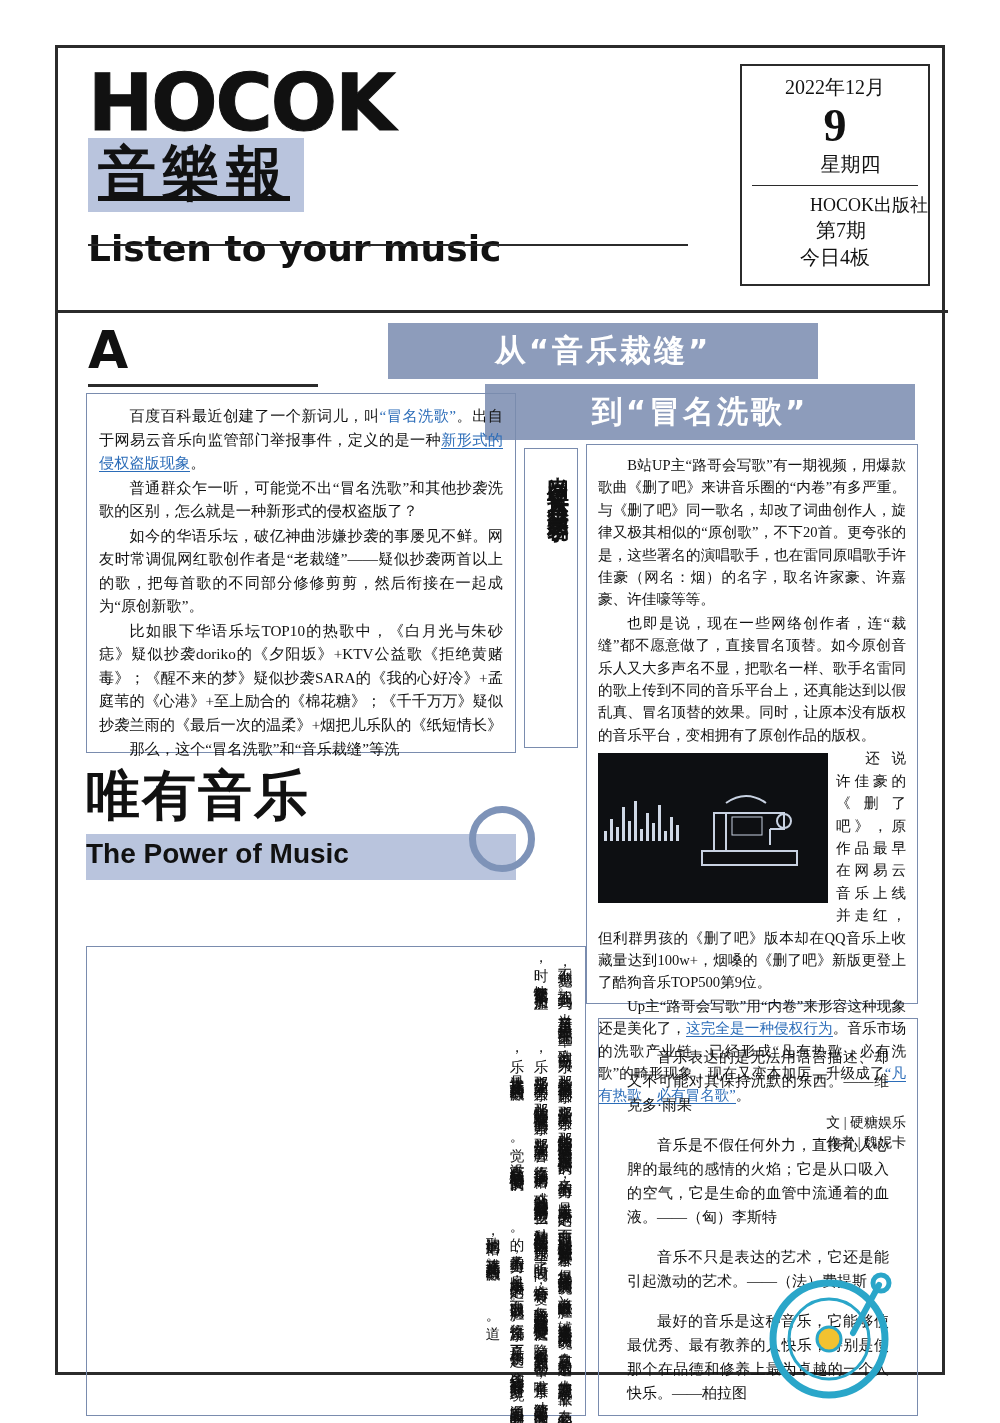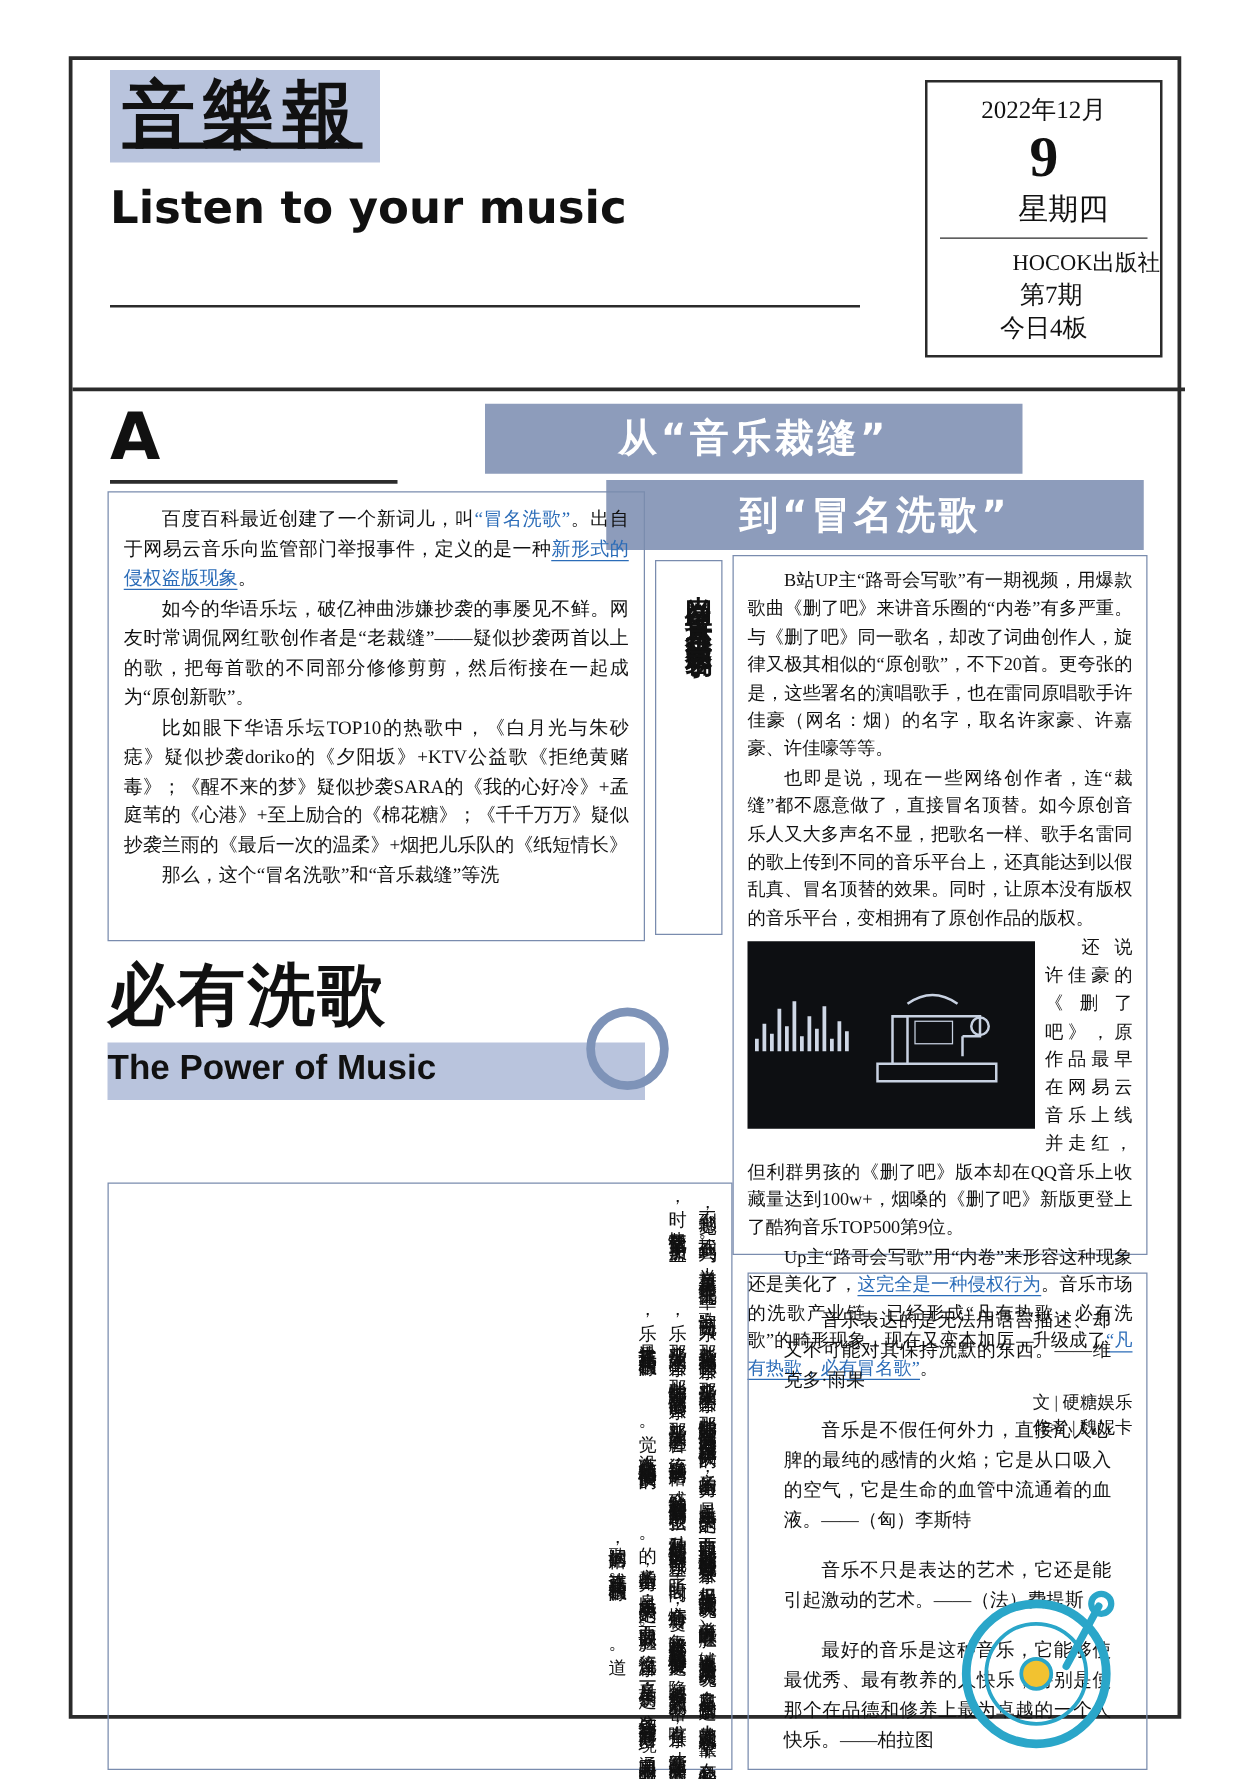--- a/index.html
+++ b/index.html
@@ -56,21 +56,21 @@
   }
   .dateblock{
     position:absolute; right:18px; top:16px; width:190px; height:222px;
     border:2px solid #2b2b2b;
     box-sizing:border-box;
     text-align:center;
     font-family:"Liberation Serif", serif;
   }
   .dateblock .ymd{font-size:20px;margin-top:8px;}
   .dateblock .big{font-size:46px;font-weight:bold;line-height:50px;}
-  .dateblock .week{font-size:24px;padding-left:31px;}
+  .dateblock .week{font-size:20px;padding-left:31px;}
   .dateblock hr{border:none;border-top:1.5px solid #2b2b2b;margin:7px 10px;}
   .dateblock .pub{font-size:18px;text-align:right;}
   .dateblock .issue{font-size:20px;padding-left:12px;}
   .dateblock .boards{font-size:20px;}
 
   
   .secA{
     position:absolute; left:30px; top:278px; width:300px; height:60px;
   }
   .secA .letter{
@@ -204,20 +204,21 @@
   }
   
 </style>
 </head>
 <body>
 
 <div class="page">
 
   <div class="masthead">
     <div class="logo-block">
+      <div class="logo-hocok">HOCOK</div>
       <div class="logo-cn-wrap">
         <div class="logo-cn">音樂報</div>
       </div>
       <div class="logo-sub">Listen to your music</div>
     </div>
     <div class="logo-rule"></div>
 
     <div class="dateblock">
       <div class="ymd">2022年12月</div>
       <div class="big">9</div>
@@ -236,20 +237,21 @@
 
   <div class="headline">
     <span class="hl-line hl1">从“音乐裁缝”</span>
     <span class="hl-line hl2">到“冒名洗歌”</span>
   </div>
 
   <div class="artL">
     <p>
       <span>百度百科最近创建了一个新词儿，叫</span><span class="hi">“冒名洗歌”</span><span>。出自于网易云音乐向监管部门举报事件，定义的是一种</span><span class="hiu">新形式的侵权盗版现象</span><span>。</span>
     </p>
+    <p>普通群众乍一听，可能觉不出“冒名洗歌”和其他抄袭洗歌的区别，怎么就是一种新形式的侵权盗版了？</p>
     <p>如今的华语乐坛，破亿神曲涉嫌抄袭的事屡见不鲜。网友时常调侃网红歌创作者是“老裁缝”——疑似抄袭两首以上的歌，把每首歌的不同部分修修剪剪，然后衔接在一起成为“原创新歌”。</p>
     <p>比如眼下华语乐坛TOP10的热歌中，《白月光与朱砂痣》疑似抄袭doriko的《夕阳坂》+KTV公益歌《拒绝黄赌毒》；《醒不来的梦》疑似抄袭SARA的《我的心好冷》+孟庭苇的《心港》+至上励合的《棉花糖》；《千千万万》疑似抄袭兰雨的《最后一次的温柔》+烟把儿乐队的《纸短情长》</p>
     <p>那么，这个“冒名洗歌”和“音乐裁缝”等洗</p>
   </div>
 
   <div class="vtitle">当网红音乐人是越来越容易了</div>
 
   <div class="artR">
     <p>B站UP主“路哥会写歌”有一期视频，用爆款歌曲《删了吧》来讲音乐圈的“内卷”有多严重。与《删了吧》同一歌名，却改了词曲创作人，旋律又极其相似的“原创歌”，不下20首。更夸张的是，这些署名的演唱歌手，也在雷同原唱歌手许佳豪（网名：烟）的名字，取名许家豪、许嘉豪、许佳嚎等等。</p>
     <p>也即是说，现在一些网络创作者，连“裁缝”都不愿意做了，直接冒名顶替。如今原创音乐人又大多声名不显，把歌名一样、歌手名雷同的歌上传到不同的音乐平台上，还真能达到以假乱真、冒名顶替的效果。同时，让原本没有版权的音乐平台，变相拥有了原创作品的版权。</p>
@@ -285,21 +287,21 @@
     <p>
       <span>Up主“路哥会写歌”用“内卷”来形容这种现象还是美化了，</span><span class="hiu">这完全是一种侵权行为</span><span>。音乐市场的洗歌产业链，已经形成“凡有热歌，必有洗歌”的畸形现象，现在又变本加厉，升级成了</span><span class="hiu">“凡有热歌，必有冒名歌”</span><span>。</span>
     </p>
     <div class="byline">
       <div>文 | 硬糖娱乐</div>
       <div>作者 | 魏妮卡</div>
     </div>
   </div>
 
   <div class="revel">
-    <div class="cn">必有洗歌</div>
+    <div class="cn">唯有音乐</div>
     <div class="bar"></div>
     <div class="en">The Power of Music</div>
     <div class="circle"></div>
   </div>
 
   <div class="vcols">
     <p>音乐是人类的灵魂，自从有了音乐的创造，人的灵魂就有了一个依靠。在心灵的深处，隐藏着很多鲜为人知的秘密，唯有音乐，才能激起那潭深水的涟漪。音乐是一条钥匙，这条钥匙能打开通向梦境、通向因果的时光隧道。</p>
     <p>一般能打动心情的音乐就算好音乐了，但极品音乐能打动人的灵魂。前者像以喧哗取胜、辅之以速食爱情歌词的流行音乐，听了一段时间，心情有所转变，每次聆听都会有什么比我们心情变得更快的。音乐的生命力，是以乐曲本身决定的，而非以歌词取胜。流行音乐歌词的媚俗，或许正是其速朽的根源。</p>
     <p>比流行音乐抛弃得更快的，音乐的生命力，是以乐曲本身决定的，而非以歌词取胜。流行音乐歌词的媚俗，或会触动心底藏得最紧的那根弦，一种触及梦幻的感觉。没有什么比我们心情变得更快的。</p>
     <p>乐，那些每个音符都相似的音乐，那些平淡如水的音乐，那些害怕听那些没有感情的音乐，那些平淡如水的音乐，那些害怕听那些没有感情的音乐，那些平淡如水的音乐，是让人找许正是其速朽的根源。</p>

